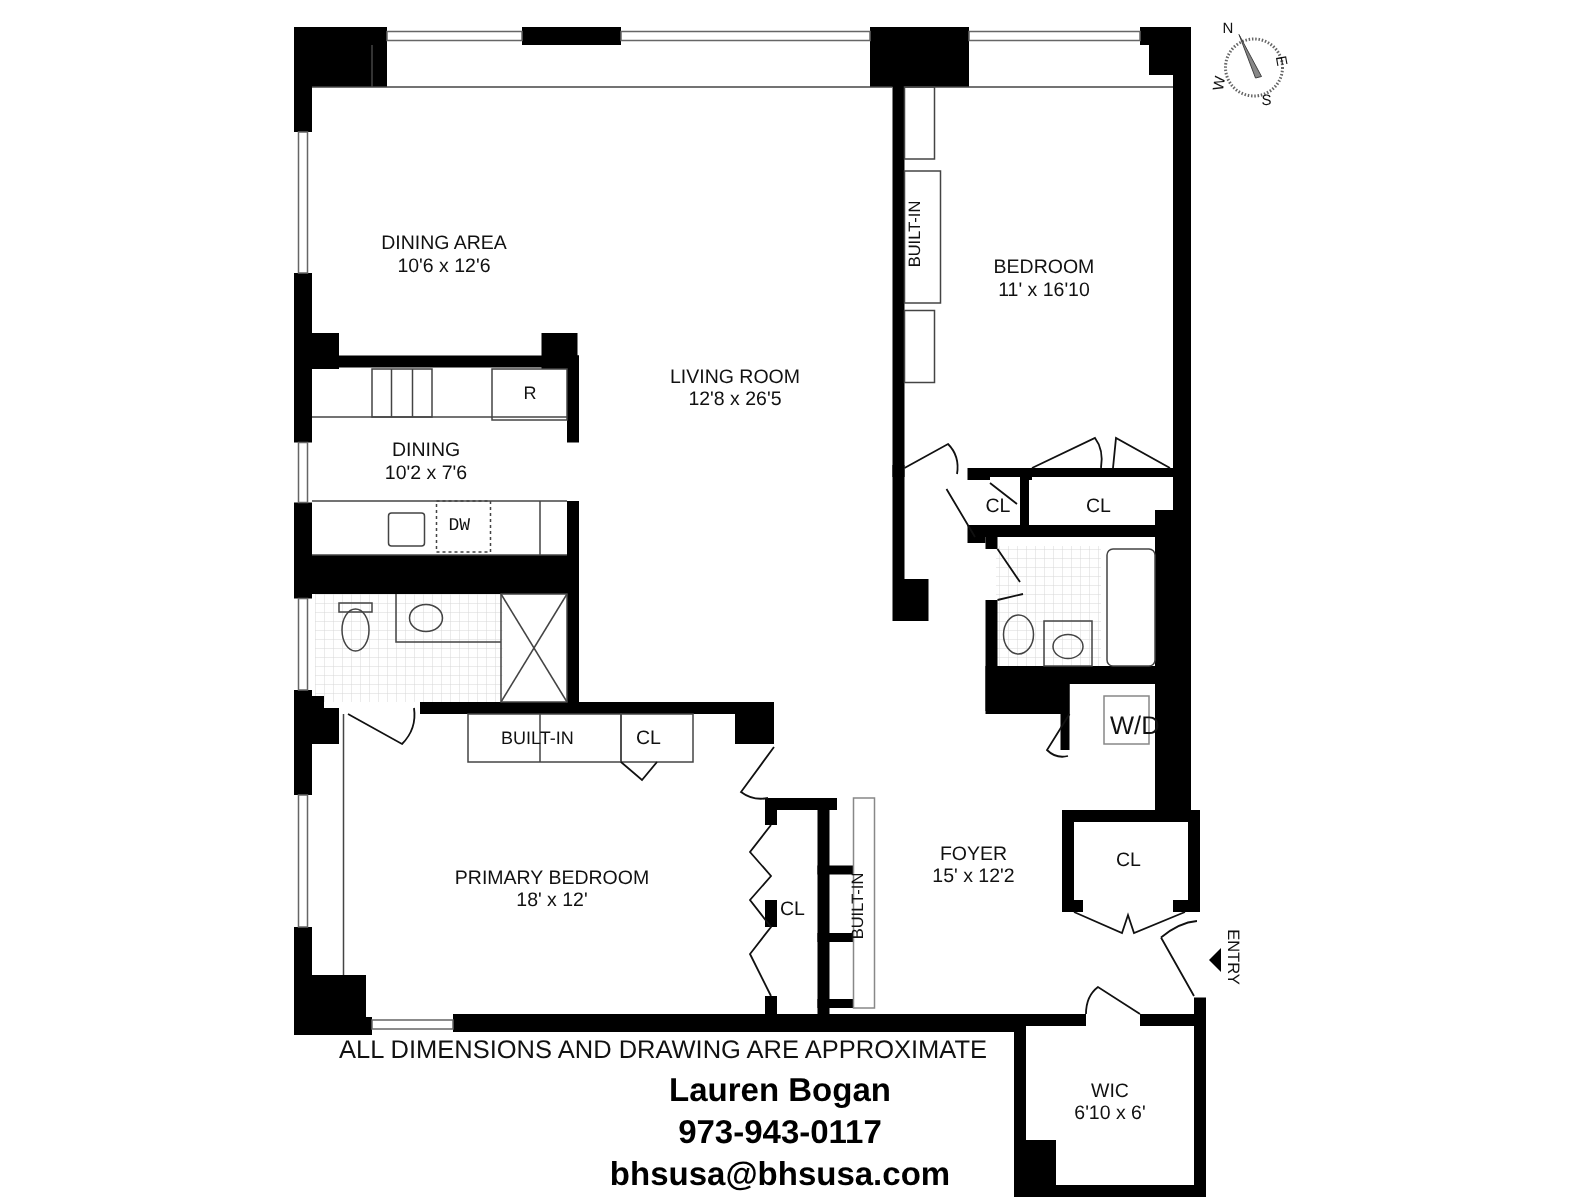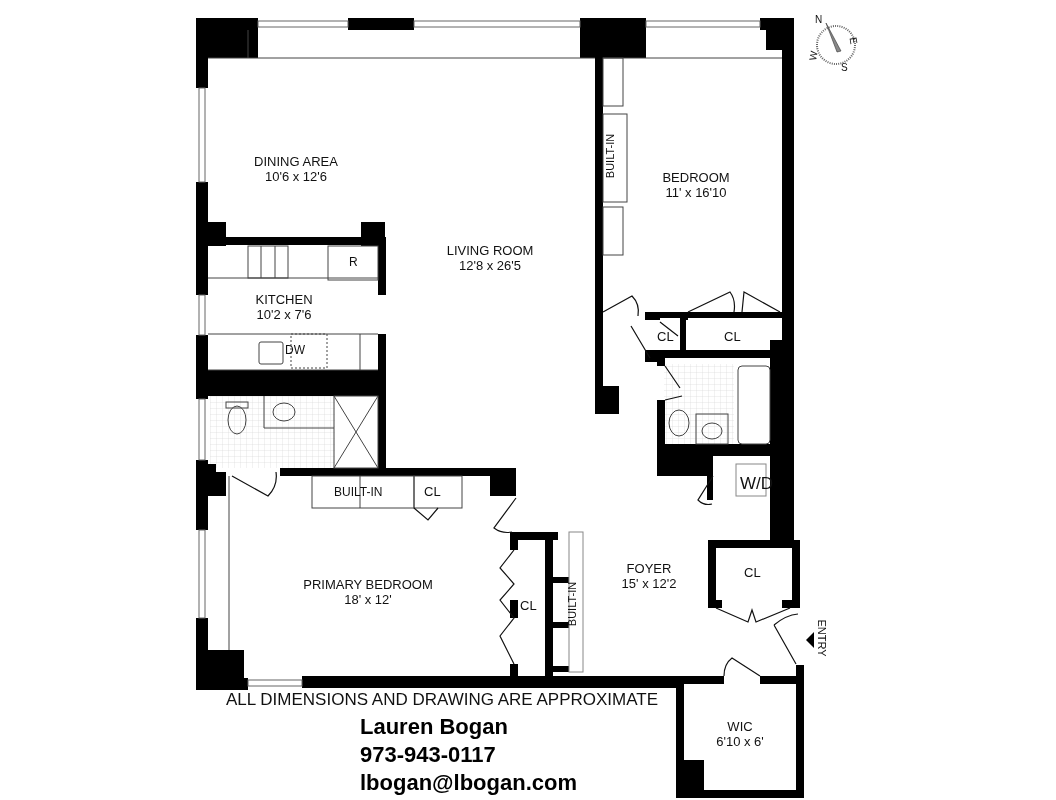--- a/index.html
+++ b/index.html
@@ -4,21 +4,21 @@
 <style>
   html, body { margin:0; padding:0; background:#ffffff; }
   body { width:1056px; height:800px; position:relative; overflow:hidden; font-family:"Liberation Sans", sans-serif; }
   #plan { position:absolute; left:0; top:0; }
   .lbl { position:absolute; text-align:center; color:#111; font-family:"Liberation Sans", sans-serif; line-height:1.15; white-space:nowrap; }
   .room { font-size:13px; }
   .small { font-size:12px; }
   .vert { position:absolute; transform:rotate(-90deg); transform-origin:center; font-size:11px; color:#111; white-space:nowrap; }
   .vert90 { position:absolute; transform:rotate(90deg); transform-origin:center; font-size:11px; color:#111; white-space:nowrap; }
   .disclaimer { position:absolute; left:226px; top:690px; font-size:17px; color:#111; }
-  .agent { position:absolute; left:360px; width:320px; font-weight:bold; color:#000; font-size:22px; }
+  .agent { position:absolute; left:360px; width:320px; text-align:center; font-weight:bold; color:#000; font-size:22px; }
 </style>
 </head>
 <body>
 
 <svg id="plan" width="1056" height="800" viewBox="0 0 1056 800">
   <defs>
     <pattern id="tile" width="6" height="6" patternUnits="userSpaceOnUse">
       <path d="M6 0 L0 0 0 6" fill="none" stroke="#d8d8d8" stroke-width="0.7"></path>
     </pattern>
   </defs>
@@ -194,49 +194,49 @@
 
 <div class="lbl room" style="left:236px;top:126px;width:120px;margin-top:29px;">
   <div>DINING AREA</div>
   <div>10'6 x 12'6</div>
 </div>
 <div class="lbl room" style="left:430px;top:244px;width:120px;">
   <div>LIVING ROOM</div>
   <div>12'8 x 26'5</div>
 </div>
 <div class="lbl room" style="left:234px;top:293px;width:100px;">
-  <div>KITCHEN</div>
+  <div>DINING</div>
   <div>10'2 x 7'6</div>
 </div>
 <div class="lbl room" style="left:646px;top:171px;width:100px;">
   <div>BEDROOM</div>
   <div>11' x 16'10</div>
 </div>
 <div class="lbl room" style="left:288px;top:578px;width:160px;">
   <div>PRIMARY BEDROOM</div>
   <div>18' x 12'</div>
 </div>
 <div class="lbl room" style="left:599px;top:562px;width:100px;">
   <div>FOYER</div>
   <div>15' x 12'2</div>
 </div>
 <div class="lbl room" style="left:700px;top:720px;width:80px;">
   <div>WIC</div>
   <div>6'10 x 6'</div>
 </div>
 
 <span class="lbl small" style="left:349px;top:256px;">R</span>
-<span class="lbl small" style="left:285px;top:344px;">DW</span>
+<span class="lbl small" style="left:299px;top:344px;font-family:Liberation Mono, monospace;">DW</span>
 <span class="lbl small" style="left:740px;top:474px;font-size:17px;">W/D</span>
 <span class="lbl room" style="left:657px;top:330px;">CL</span>
 <span class="lbl room" style="left:724px;top:330px;">CL</span>
 <span class="lbl room" style="left:424px;top:485px;">CL</span>
 <span class="lbl room" style="left:520px;top:599px;">CL</span>
 <span class="lbl room" style="left:744px;top:566px;">CL</span>
 <span class="lbl small" style="left:334px;top:486px;">BUILT-IN</span>
 <span class="vert" style="left:588px;top:150px;">BUILT-IN</span>
 <span class="vert" style="left:550px;top:598px;">BUILT-IN</span>
 <span class="vert90" style="left:803px;top:632px;">ENTRY</span>
 
 <div class="disclaimer">ALL DIMENSIONS AND DRAWING ARE APPROXIMATE</div>
 <div class="agent" style="top:714px;">Lauren Bogan</div>
 <div class="agent" style="top:742px;">973-943-0117</div>
-<div class="agent" style="top:770px;">lbogan@lbogan.com</div>
+<div class="agent" style="top:770px;">bhsusa@bhsusa.com</div>
 
 </body></html>

